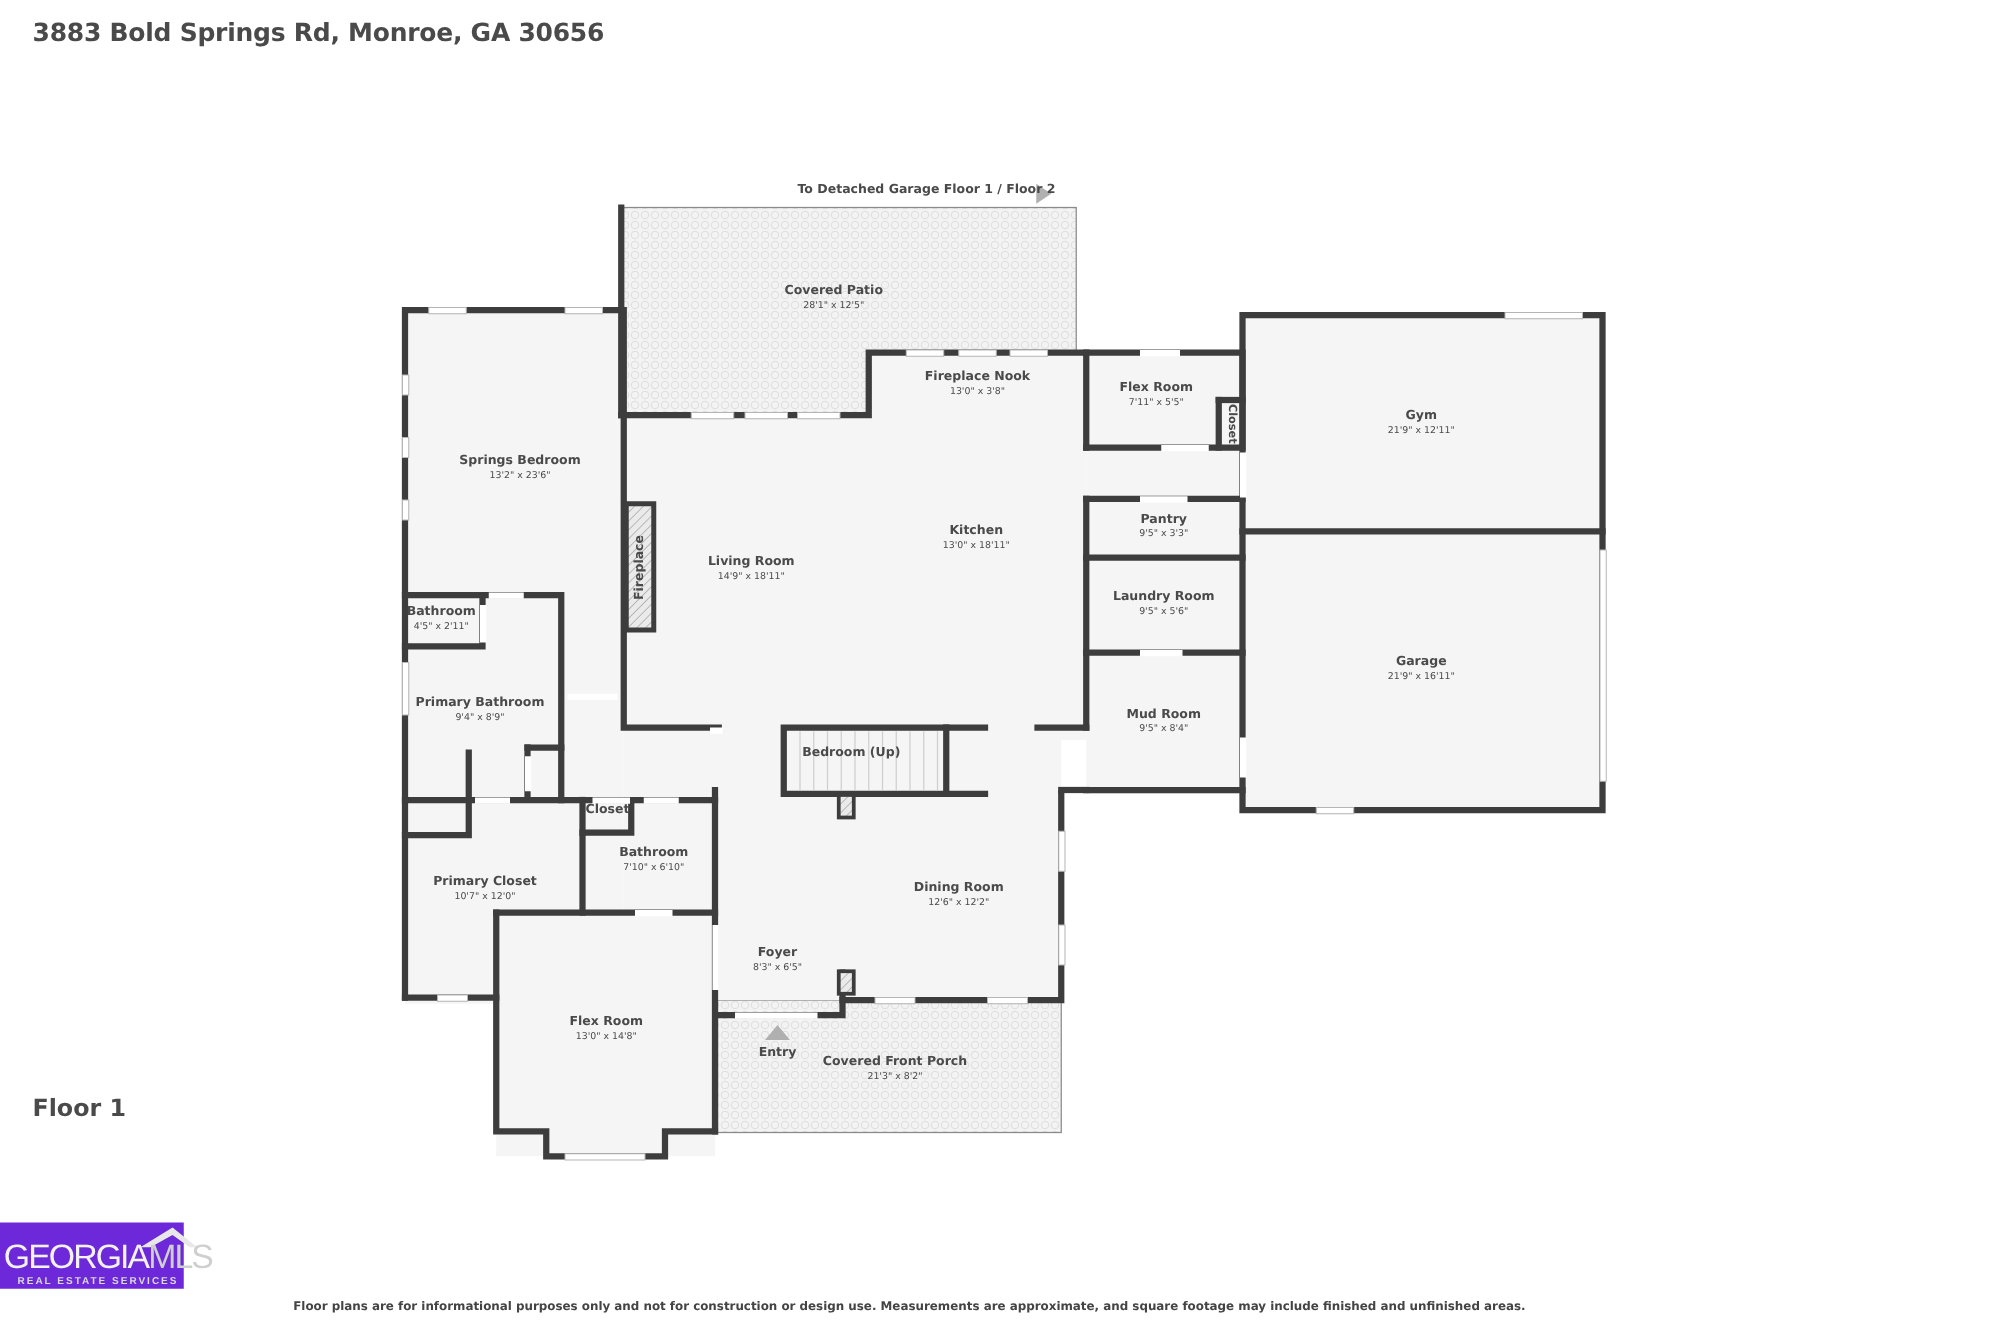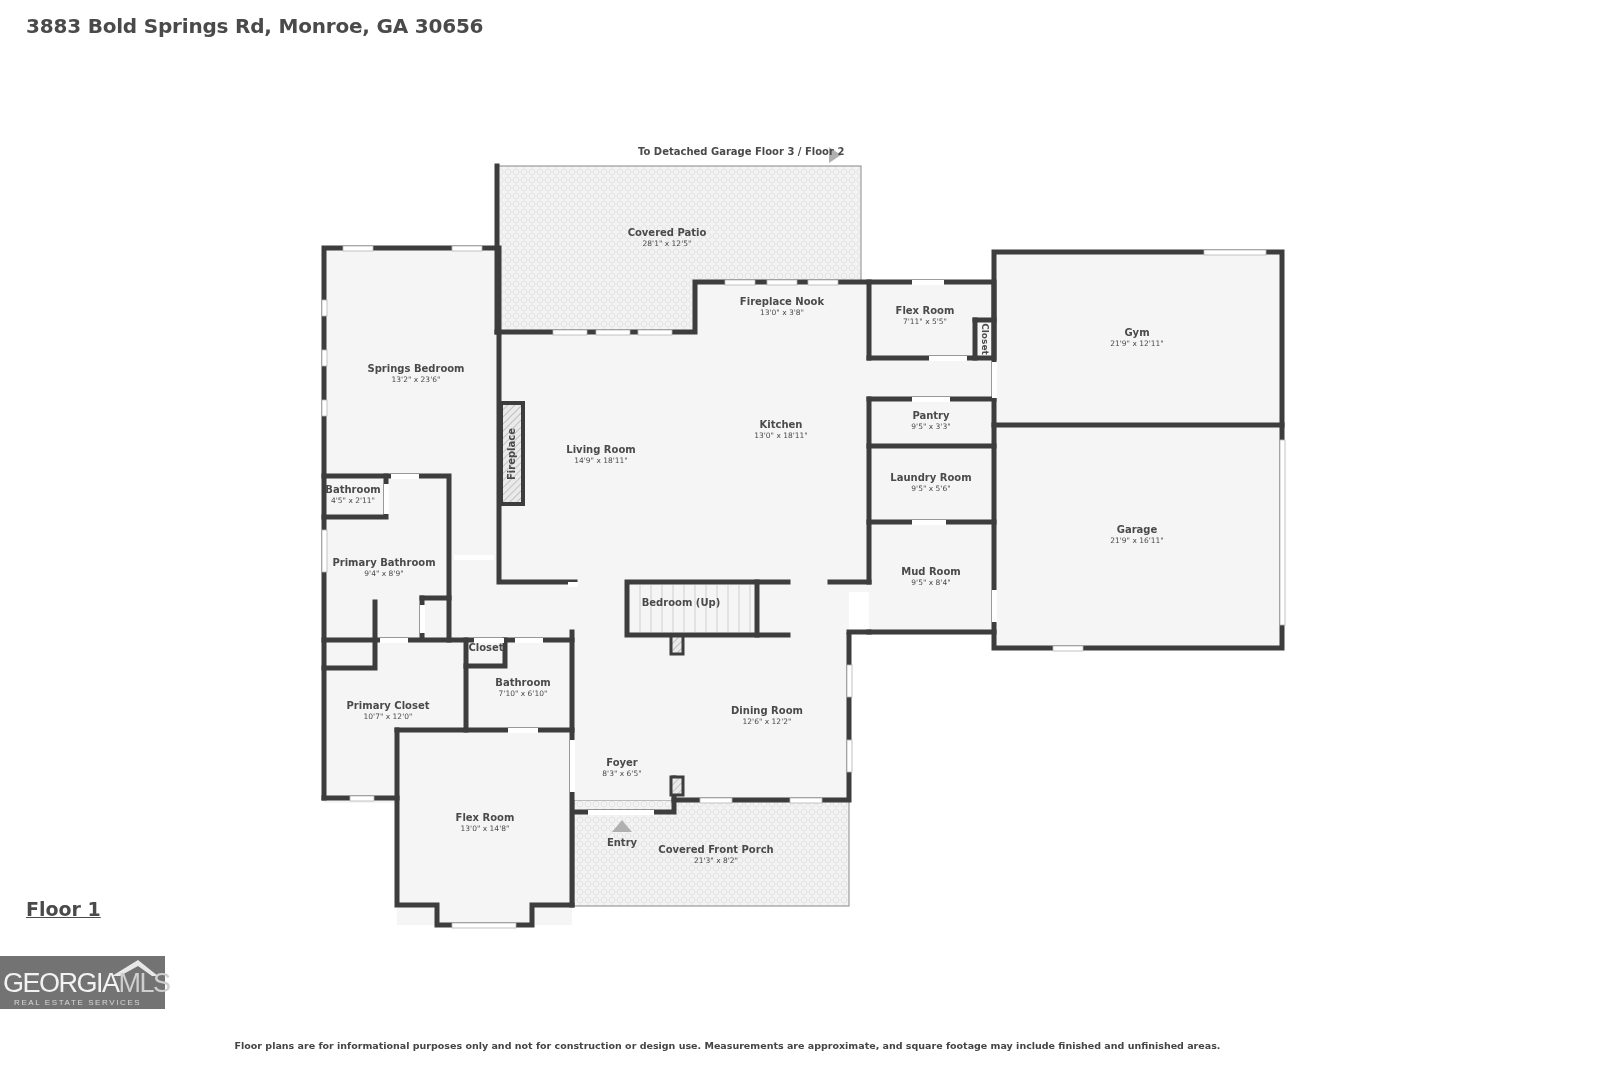--- a/index.html
+++ b/index.html
@@ -1,23 +1,23 @@
 <!DOCTYPE html>
 <html><head>
 <meta charset="utf-8">
 <style>
   html, body { margin:0; padding:0; background:#ffffff; }
   body { width:1600px; height:1067px; position:relative; overflow:hidden; font-family:"DejaVu Sans", sans-serif; color:#444; }
   .title { position:absolute; left:26px; top:14px; font-size:20px; font-weight:bold; color:#4a4a4a; letter-spacing:-0.2px;text-align:right; }
-  .floor-label { position:absolute; left:26px; top:898px; font-size:19px; font-weight:bold; color:#4a4a4a;text-decoration:underline; }
+  .floor-label { position:absolute; left:26px; top:876px; font-size:19px; font-weight:bold; color:#4a4a4a; }
   .disclaimer { position:absolute; left:0; width:1455px; top:1040px; text-align:center; font-size:9.5px; font-weight:bold; color:#444; }
-  .logo { position:absolute; left:0; top:956px; width:165px; height:53px; background:#737373; }
+  .logo { position:absolute; left:0; top:978px; width:147px; height:53px; background:#6d28d9; }
   .logo-main { position:absolute; left:3px; top:12px; font-size:27px; color:#f2f2f2; letter-spacing:-1.5px; font-family:"Liberation Sans", sans-serif; }
   .logo-main .light { color:#cfcfcf; font-weight:normal; }
-  .logo-sub { position:absolute; left:14px; top:42px; font-size:8px; font-weight:normal; color:#d8d8d8; letter-spacing:1.6px; font-family:"Liberation Sans", sans-serif; }
+  .logo-sub { position:absolute; left:14px; top:42px; font-size:8px; font-weight:bold; color:#d8d8d8; letter-spacing:1.6px; font-family:"Liberation Sans", sans-serif; }
   .logo-roof { position:absolute; left:112px; top:2px; }
   .plan { position:absolute; left:0; top:0; }
   .rlabel { position:absolute; transform:translate(-50%,-50%); text-align:center; white-space:nowrap; }
   .rname { font-size:10px; font-weight:bold; color:#4a4a4a; line-height:12px; }
   .rdim { font-size:7.5px; color:#4a4a4a; line-height:10px; }
   .vert { transform:translate(-50%,-50%) rotate(-90deg); }
   .vert90 { transform:translate(-50%,-50%) rotate(90deg); }
   .garage-link { position:absolute; left:638px; top:146px; font-size:10px; font-weight:bold; color:#4a4a4a; }
 </style>
 </head>
@@ -160,21 +160,21 @@
   <g>
     <rect x="501" y="403" width="22" height="101" fill="url(#hatch)" stroke="#3d3d3d" stroke-width="4"></rect>
   </g>
   <rect x="671" y="636" width="12" height="18" fill="url(#hatch)" stroke="#3d3d3d" stroke-width="3"></rect>
   <rect x="671" y="777" width="12" height="18" fill="url(#hatch)" stroke="#3d3d3d" stroke-width="3"></rect>
 
   <polygon points="829,147 841,155 829,163" fill="#b0b0b0"></polygon>
   <polygon points="612,832 622,820 632,832" fill="#b0b0b0"></polygon>
 </svg>
 
-<div class="garage-link">To Detached Garage Floor 3 / Floor 2</div>
+<div class="garage-link">To Detached Garage Floor 1 / Floor 2</div>
 
 <div class="rlabel" style="left:667px;top:238px">
   <div class="rname">Covered Patio</div>
   <div class="rdim">28'1" x 12'5"</div>
 </div>
 <div class="rlabel" style="left:782px;top:307px">
   <div class="rname">Fireplace Nook</div>
   <div class="rdim">13'0" x 3'8"</div>
 </div>
 <div class="rlabel" style="left:925px;top:316px">

